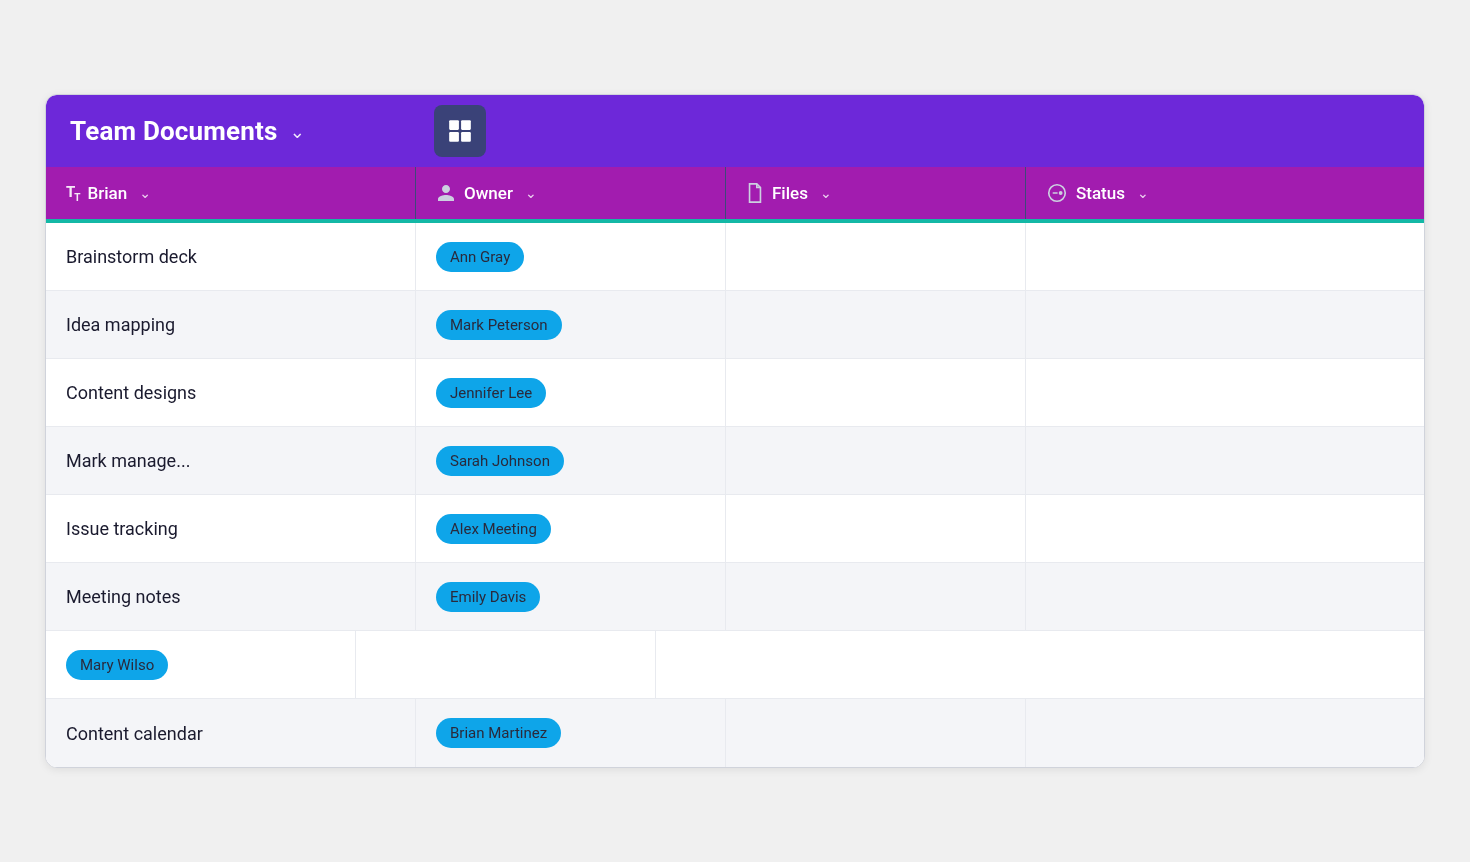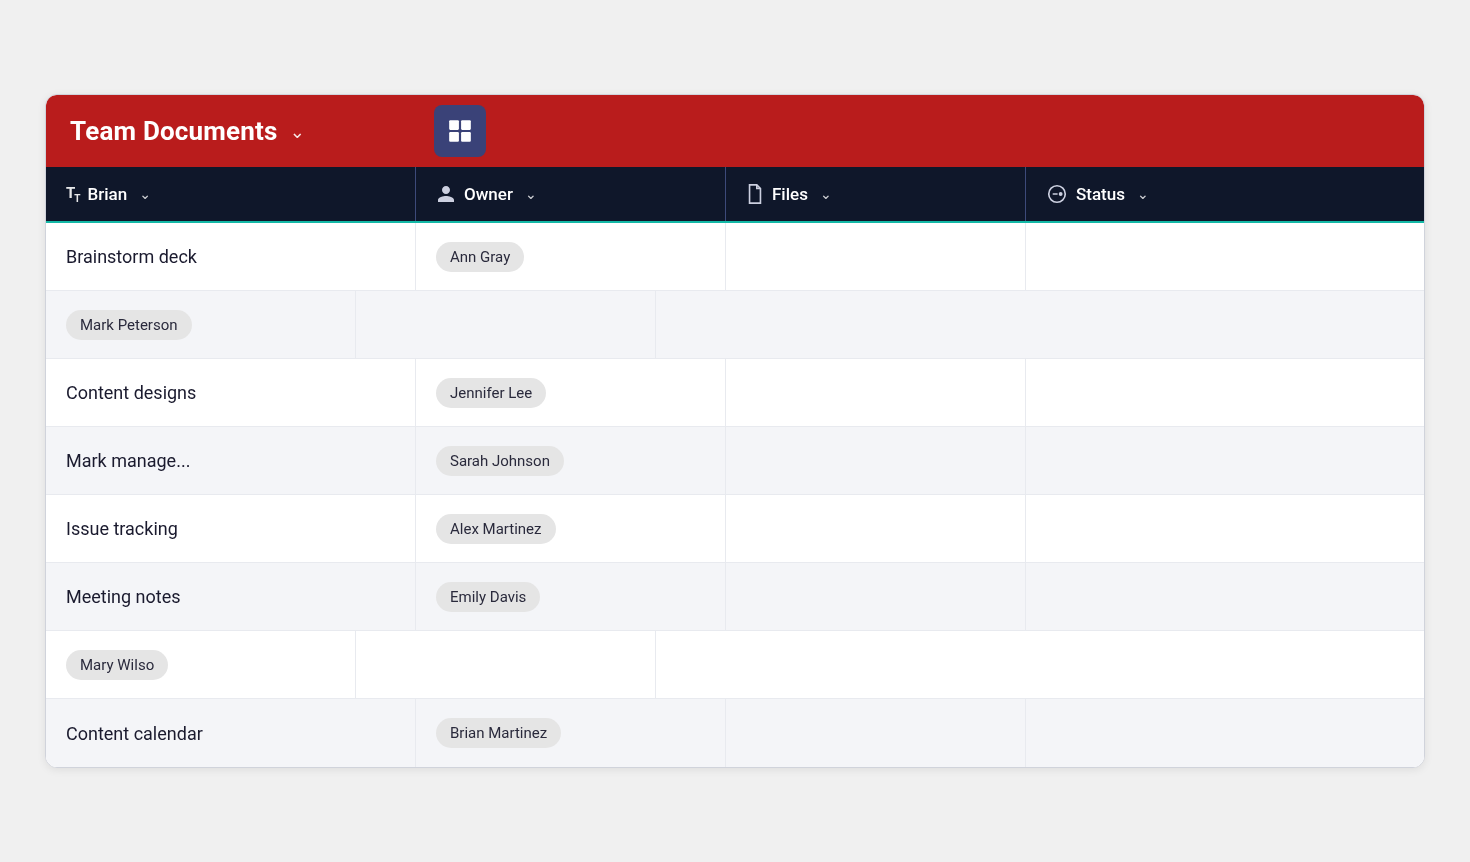--- a/index.html
+++ b/index.html
@@ -21,21 +21,21 @@
     .table-container {
       background: #fff;
       border-radius: 12px;
       border: 1.5px solid #d0d3db;
       overflow: hidden;
       width: 1380px;
       box-shadow: 0 2px 8px rgba(0,0,0,0.08);
     }
 
     .table-header-bar {
-      background: #b91c1c;
+      background: #6d28d9;
       display: flex;
       align-items: center;
       padding: 0;
       height: 72px;
       border-radius: 10px 10px 0 0;
     }
 
     .title-section {
       display: flex;
       align-items: center;
@@ -71,25 +71,25 @@
       margin-left: 8px;
     }
 
     .grid-icon-btn svg {
       fill: #fff;
       width: 26px;
       height: 26px;
     }
 
     .col-headers {
-      background: #0f172a;
+      background: #a21caf;
       display: flex;
       align-items: center;
       height: 56px;
-      border-bottom: 2px solid #14b8a6;
+      border-bottom: 4px solid #14b8a6;
     }
 
     .col-header {
       display: flex;
       align-items: center;
       gap: 8px;
       color: #fff;
       font-size: 17px;
       font-weight: 500;
       padding: 0 20px;
@@ -174,21 +174,21 @@
     .cell.files-cell {
       flex: 0 0 300px;
       border-right: 1px solid #e8eaef;
     }
 
     .cell.status-cell {
       flex: 1;
     }
 
     .owner-badge {
-      background: #e5e5e5;
+      background: #0ea5e9;
       border-radius: 20px;
       padding: 6px 14px;
       font-size: 15px;
       color: #2a2a3c;
       font-weight: 400;
       white-space: nowrap;
     }
 
     
     .tt-icon {
@@ -281,20 +281,23 @@
     <div class="cell item-cell">
       <span>Brainstorm deck</span>
     </div>
     <div class="cell owner-cell">
       <span class="owner-badge">Ann Gray</span>
     </div>
     <div class="cell files-cell"></div>
     <div class="cell status-cell"></div>
   </div>
       <div class="table-row">
+    <div class="cell item-cell">
+      <span>Idea mapping</span>
+    </div>
     <div class="cell owner-cell">
       <span class="owner-badge">Mark Peterson</span>
     </div>
     <div class="cell files-cell"></div>
     <div class="cell status-cell"></div>
   </div>
       <div class="table-row">
     <div class="cell item-cell">
       <span>Content designs</span>
     </div>
@@ -312,21 +315,21 @@
       <span class="owner-badge">Sarah Johnson</span>
     </div>
     <div class="cell files-cell"></div>
     <div class="cell status-cell"></div>
   </div>
       <div class="table-row">
     <div class="cell item-cell">
       <span>Issue tracking</span>
     </div>
     <div class="cell owner-cell">
-      <span class="owner-badge">Alex Martinez</span>
+      <span class="owner-badge">Alex Meeting</span>
     </div>
     <div class="cell files-cell"></div>
     <div class="cell status-cell"></div>
   </div>
       <div class="table-row">
     <div class="cell item-cell">
       <span>Meeting notes</span>
     </div>
     <div class="cell owner-cell">
       <span class="owner-badge">Emily Davis</span>

